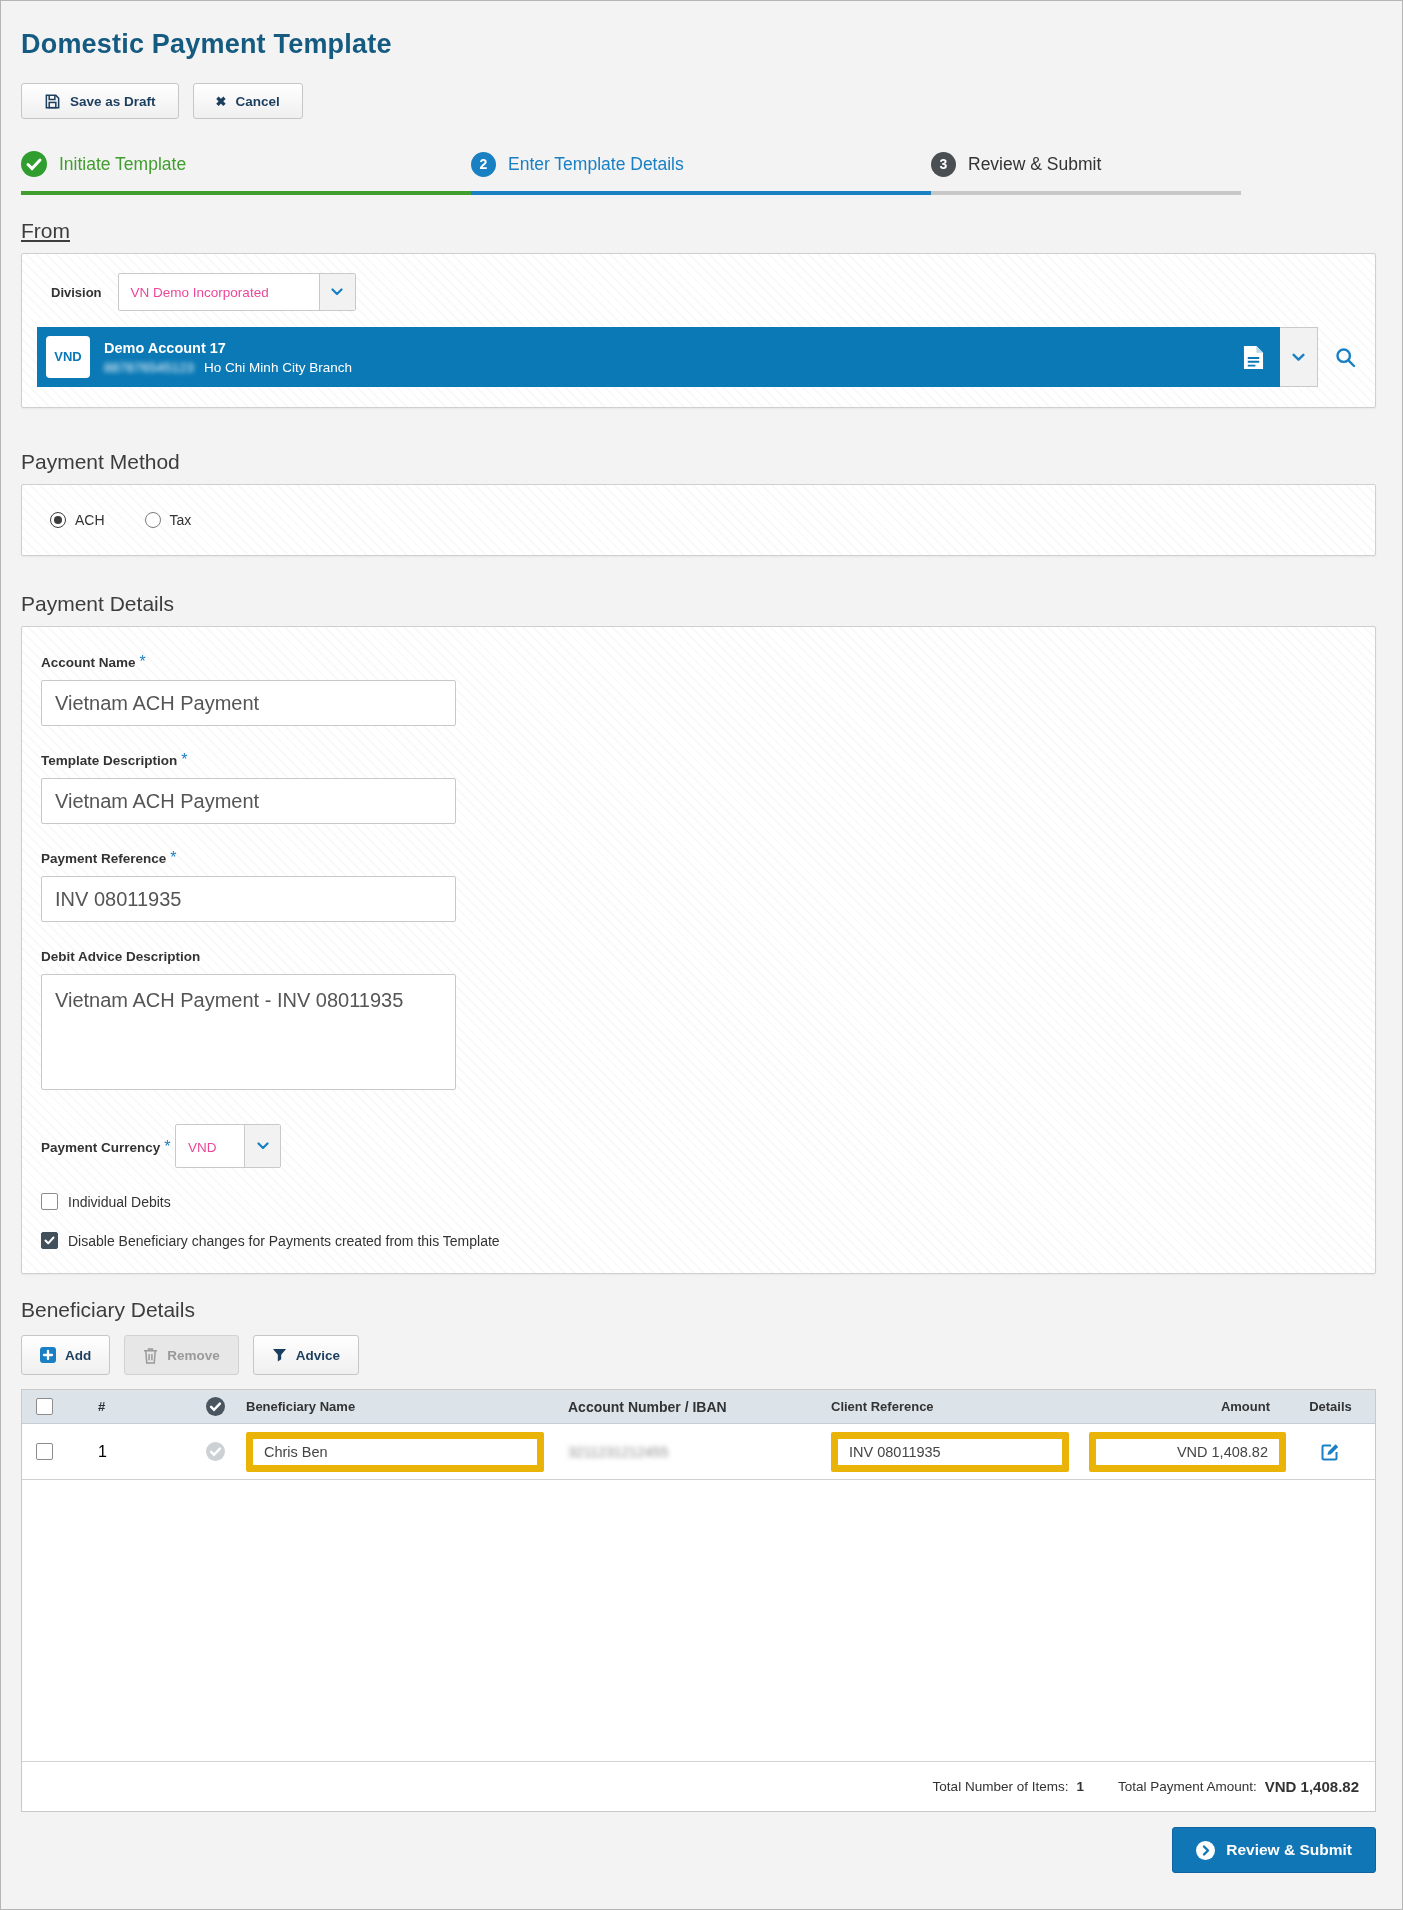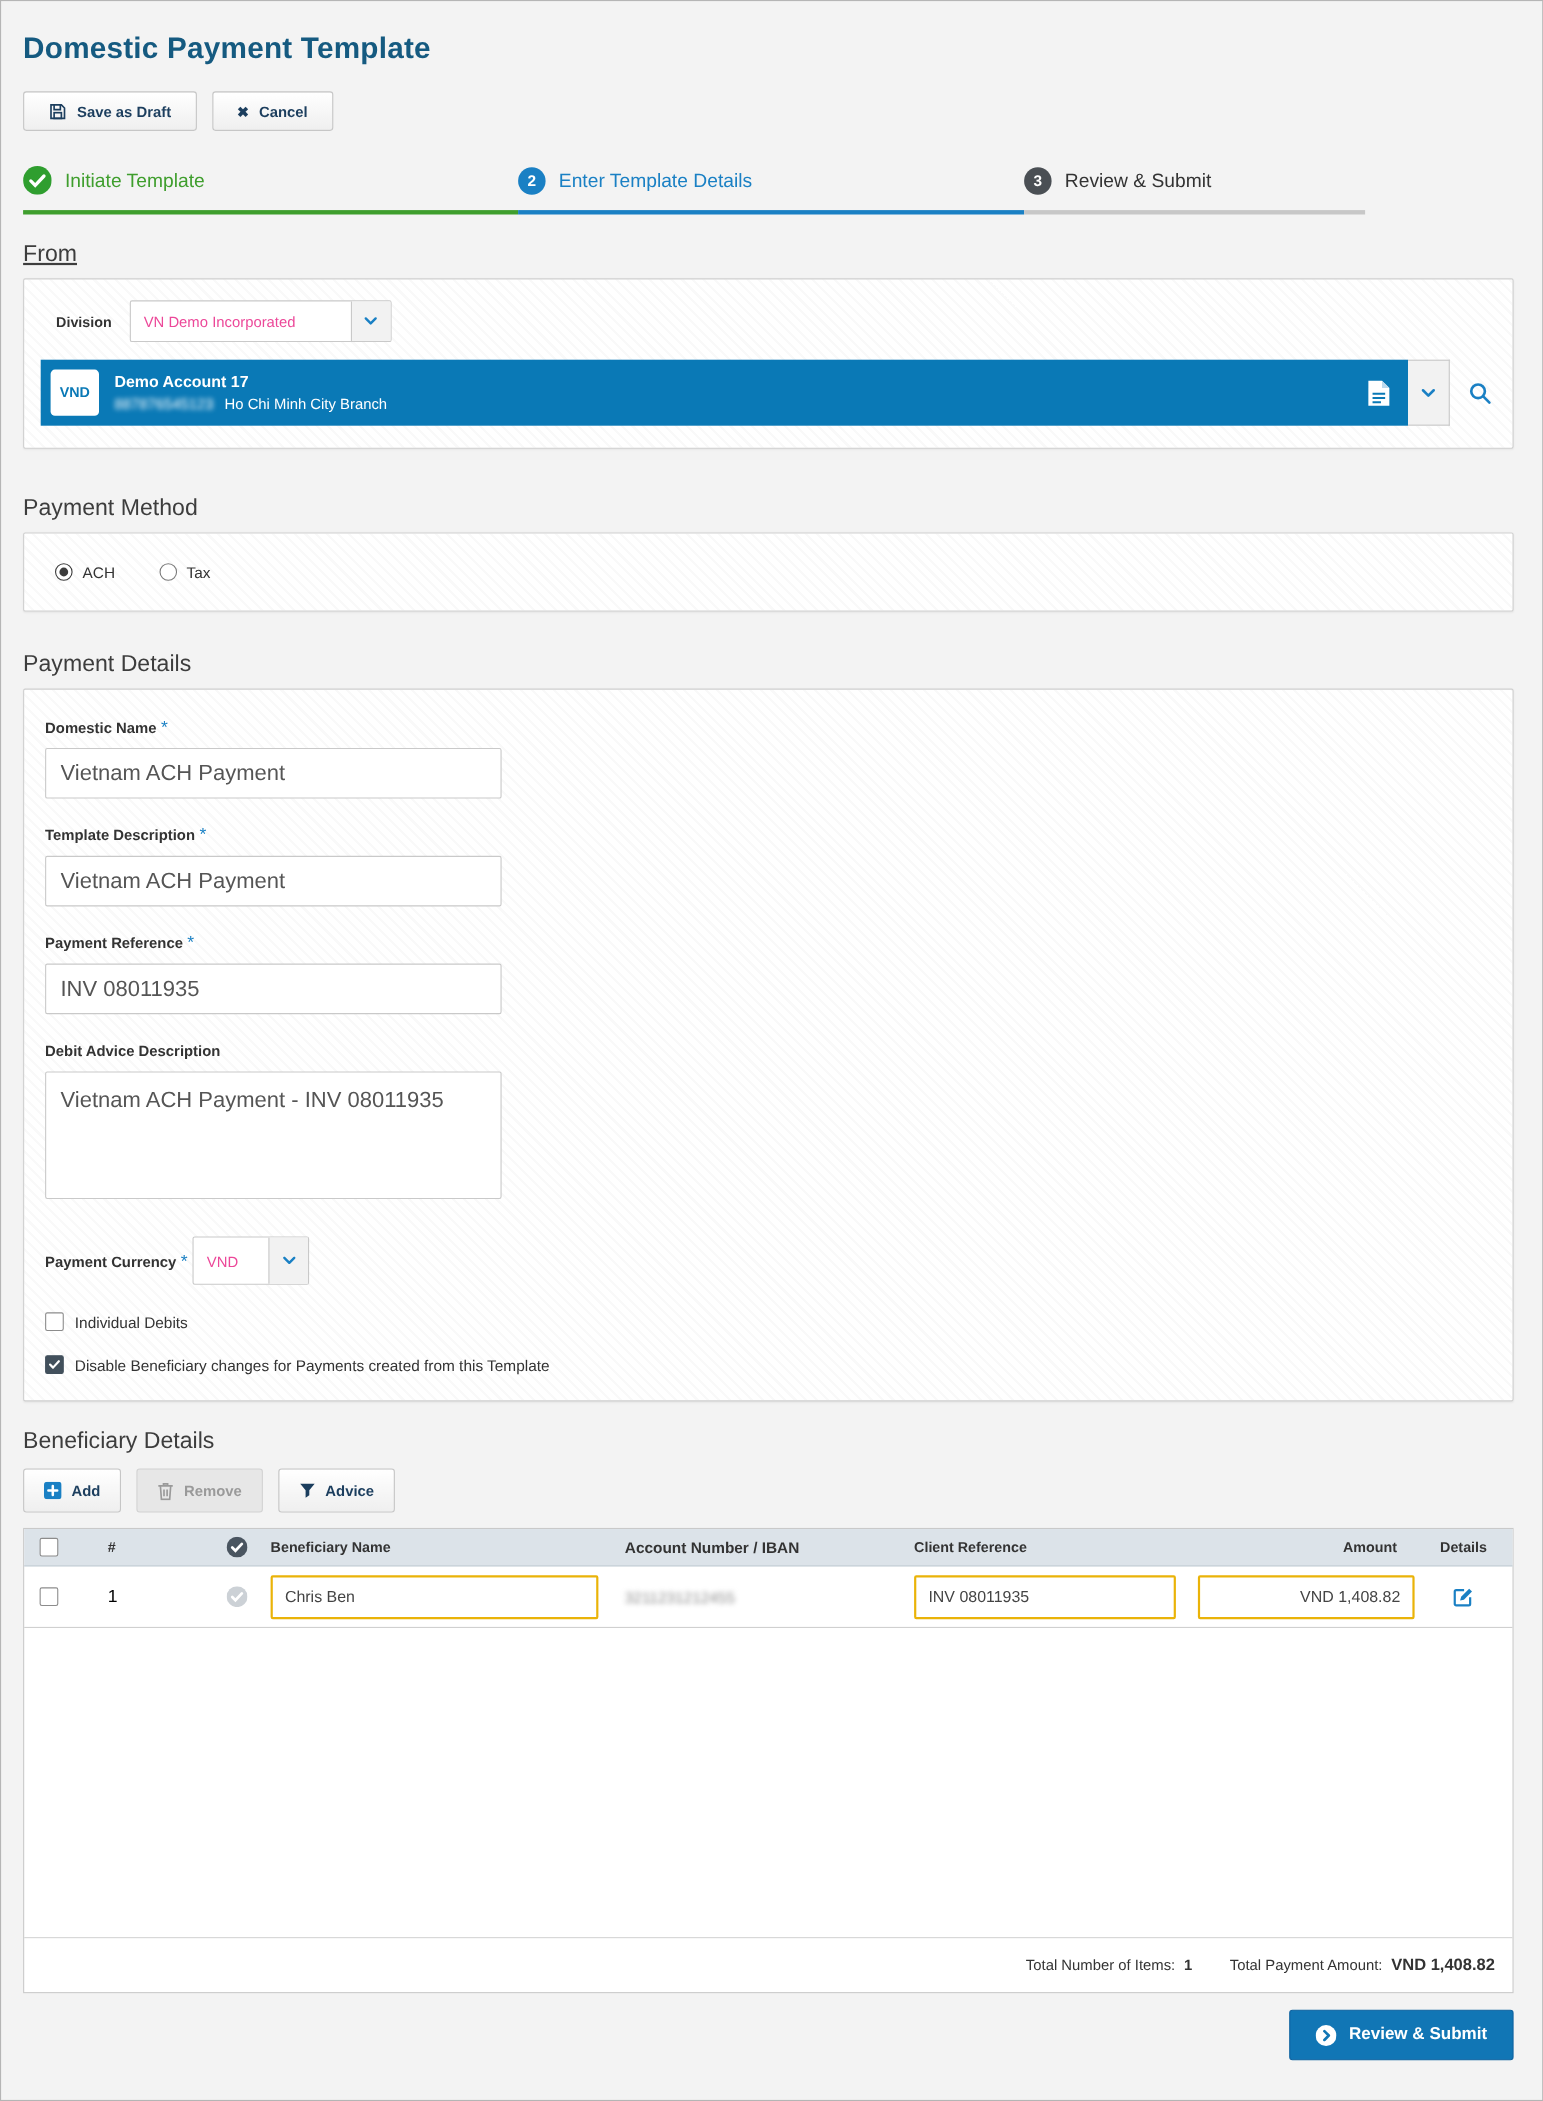--- a/index.html
+++ b/index.html
@@ -92,21 +92,21 @@
   .tbody-row{height:56px;border-bottom:1px solid #d0d0d0;}
   .c-sel{width:44px;display:flex;justify-content:center;}
   .c-idx{width:80px;padding-left:32px;}
   .c-status{width:100px;padding-left:60px;display:flex;align-items:center;}
   .c-name{width:310px;}
   .c-acct{width:275px;padding-left:12px;font-size:14px;color:#8e8e8e;}
   .c-ref{width:250px;}
   .c-amt{width:205px;display:flex;justify-content:flex-end;}
   .thead .c-amt{padding-right:16px;}
   .c-det{flex:1;display:flex;justify-content:center;}
-  .rinput{height:40px;border:2px solid #eab308;border-radius:2px;padding:0 11px;background:#fff;
+  .rinput{height:40px;border:7px solid #eab308;border-radius:2px;padding:0 11px;background:#fff;
     font-family:"Liberation Sans",sans-serif;font-size:14.5px;color:#444;}
   .c-name .rinput{width:298px;}
   .c-ref .rinput{width:238px;}
   .rinput.amt{width:197px;text-align:right;}
   .filler{height:281px;}
   .totals{height:50px;border-top:1px solid #d4d4d4;display:flex;align-items:center;justify-content:flex-end;
     padding-right:16px;font-size:13.5px;color:#333;}
   .totals .tv{font-weight:700;margin-left:8px;}
   .totals .gap{width:34px;}
   .totals .amt-v{font-size:15px;}
@@ -229,21 +229,21 @@
         <span class="radio-dot"></span>
         <span>Tax</span>
       </label>
     </div>
   </div>
 
   <h2 class="section-heading mh-pd">Payment Details</h2>
   <div class="panel panel-pd">
 
     <div class="fgroup">
-      <span class="flabel">Domestic Name</span><span class="req">*</span>
+      <span class="flabel">Account Name</span><span class="req">*</span>
       <input class="tinput" type="text" value="Vietnam ACH Payment" style="">
     </div>
 
     <div class="fgroup">
       <span class="flabel">Template Description</span><span class="req">*</span>
       <input class="tinput" type="text" value="Vietnam ACH Payment" style="">
     </div>
 
     <div class="fgroup">
       <span class="flabel">Payment Reference</span><span class="req">*</span>

